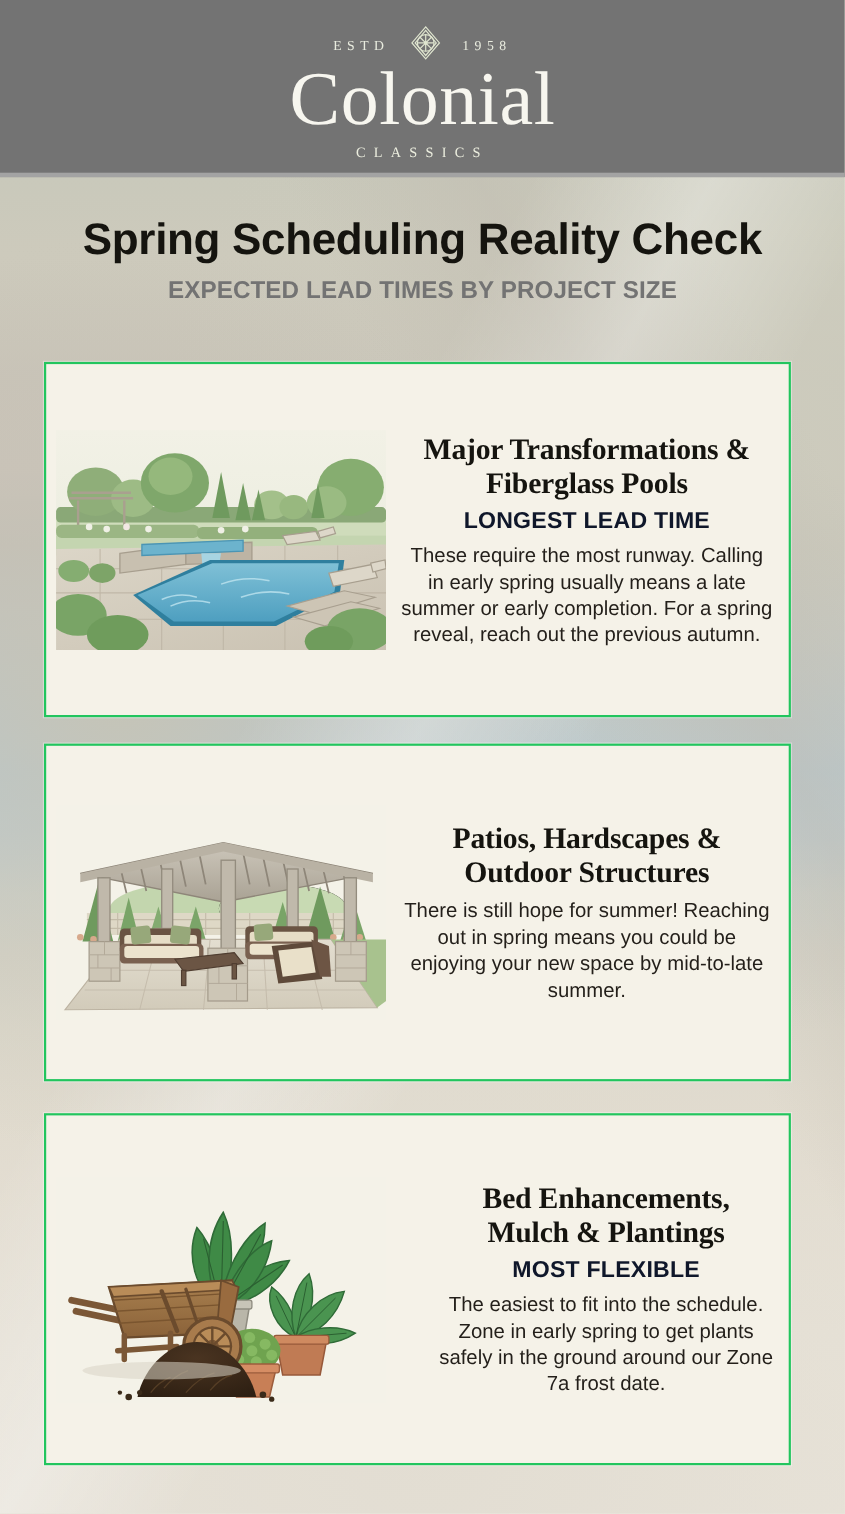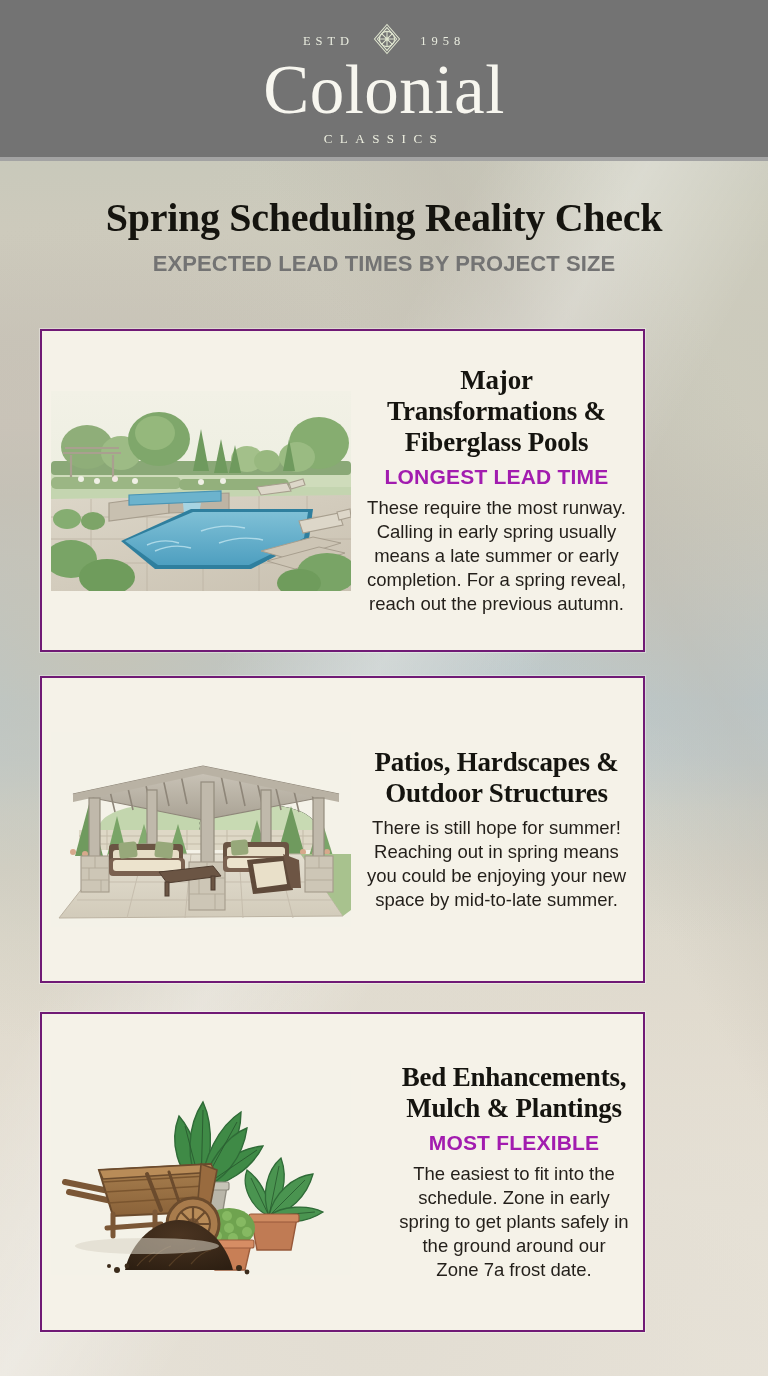--- a/index.html
+++ b/index.html
@@ -75,35 +75,35 @@
     color:#eceedf;font-family:"Liberation Serif",serif;
     font-size:13px;letter-spacing:7.5px;margin-top:11px;
   }
 
   
   #title-block{
     position:absolute;left:0;top:162px;width:768px;
     text-align:center;
   }
   .main-title{
-    font-family:Liberation Serif, serif;
+    font-family:Liberation Sans, sans-serif;
     font-size:40px;line-height:44px;font-weight:700;
     color:#15140f;margin:34px 0 0 0;letter-spacing:-.3px;
   }
   .sub-title{
     font-family:"Liberation Sans",sans-serif;
     font-size:22px;font-weight:700;color:#737373;
     letter-spacing:.1px;margin-top:11px;
   }
 
   
   .card{
-    position:absolute;left:40px;width:605px;
+    position:absolute;left:40px;width:679px;
     background:#f5f2e8;
-    border:2px solid #701a75;
+    border:2px solid #22c55e;
     box-shadow:0 0 0 1px rgba(255,255,255,.35);
     display:flex;align-items:center;
     box-sizing:border-box;
   }
   #card-0{top:329px;height:323px;}
   #card-1{top:676px;height:307px;}
   #card-2{top:1012px;height:320px;gap:35px;}
 
   .card-art{
     flex:0 0 318px;height:100%;
@@ -114,21 +114,21 @@
     flex:1 1 auto;padding:0 14px 0 4px;text-align:center;
   }
   .card-title{
     font-family:"Liberation Serif",serif;
     font-weight:700;color:#15140f;
     font-size:27px;line-height:31px;letter-spacing:-.2px;
   }
   .card-badge{
     font-family:"Liberation Sans",sans-serif;
     font-weight:700;font-size:21px;letter-spacing:.2px;
-    color:#a21caf;margin-top:7px;
+    color:#0f172a;margin-top:7px;
   }
   .card-desc{
     font-family:"Liberation Sans",sans-serif;
     font-size:18.5px;line-height:24px;color:#231f1a;
     margin-top:7px;
   }
   #card-2 .card-body{text-align:center;}
 </style>
 </head>
 <body>

